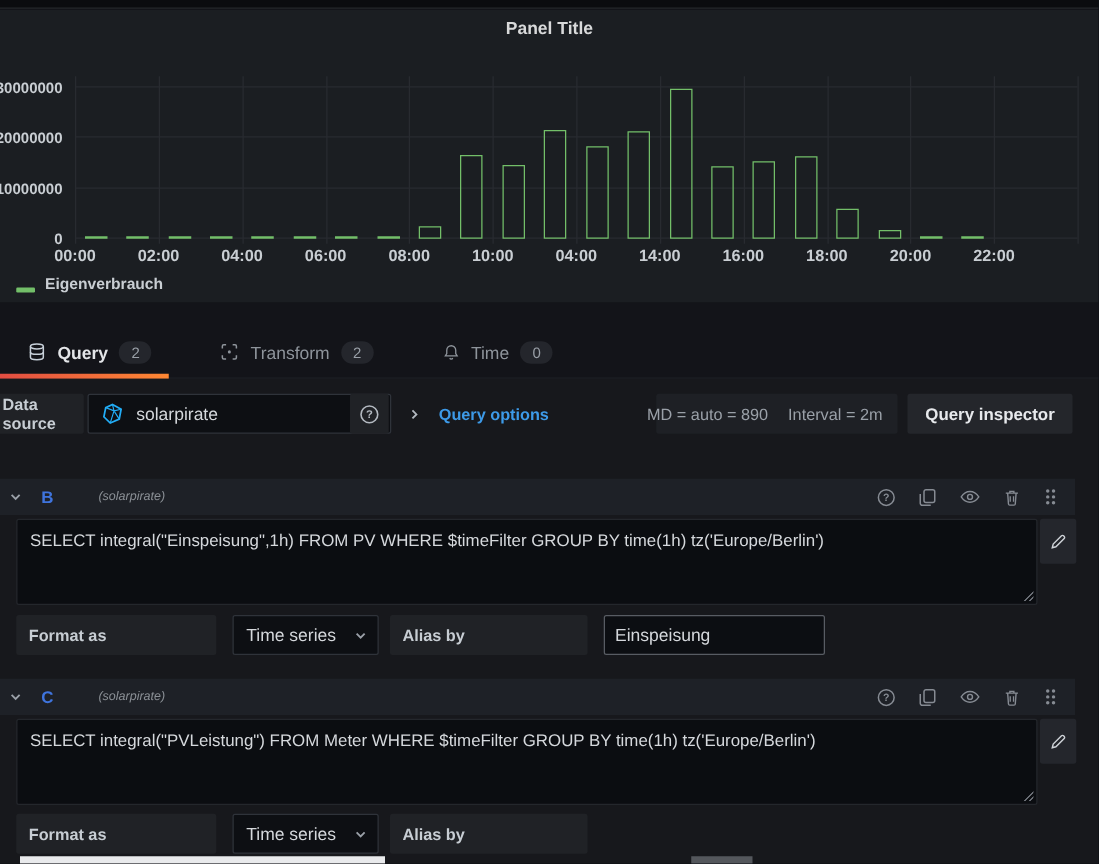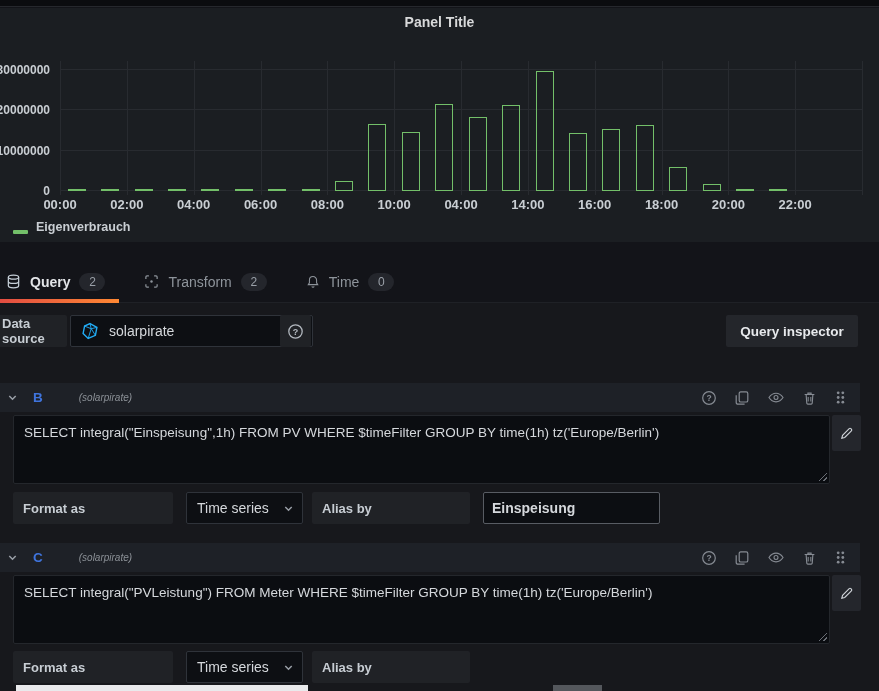--- a/index.html
+++ b/index.html
@@ -29,21 +29,21 @@
   .x-lab { position:absolute; width:60px; text-align:center; font-size:13px;
     font-weight:700; color:#c9ced3; }
   .legend { position:absolute; left:13px; top:212px; display:flex; align-items:flex-end; gap:8px;font-weight:bold; }
   .legend-dash { width:15px; height:4px; border-radius:1px; background:#73bf69; }
   .legend-label { font-size:12.5px; color:#c9ced3; }
 
   
   .tab-bar { position:absolute; left:0; top:242px; width:879px; height:61px;
     background:#131419; border-bottom:1px solid #1f2126; display:flex; align-items:flex-end; }
   .tab { position:relative; display:inline-flex; align-items:center; gap:9px;
-    height:41px; padding:0 14px 0 6px; cursor:pointer; }
+    height:41px; padding:0 14px 0 22px; cursor:pointer; }
   .tab .t-label { font-size:14px; color:#8e949b; }
   .tab.active .t-label { color:#e3e5e8; font-weight:700; }
   .tab .t-icon { color:#8e949b; display:inline-flex; }
   .tab.active .t-icon { color:#c7d0d9; }
   .badge { background:#24262c; color:#9aa0a8; font-size:12px; border-radius:10px;
     padding:2px 9px; min-width:26px; text-align:center; }
   .tab-underline { position:absolute; left:0; right:0; bottom:-1px; height:4px;
     background:linear-gradient(90deg,#e24d42,#ff8833); display:none; }
   .tab.active .tab-underline { display:block; }
   .tab + .tab { margin-left:19px; }
@@ -91,21 +91,21 @@
     background:repeating-linear-gradient(-45deg, transparent, transparent 2px, #6a6e75 2px, #6a6e75 3px);
     clip-path:polygon(100% 0, 100% 100%, 0 100%); cursor:nwse-resize; }
   .pencil-btn { position:absolute; left:832px; width:29px; height:36px; background:#24262c;
     border-radius:2px; display:flex; align-items:center; justify-content:center; color:#cfd3d8; cursor:pointer; }
   .fmt-label { left:13px; width:160px; }
   .fmt-select { left:186px; width:117px; padding:0 8px 0 10px; }
   .fmt-select .chev { margin-left:auto; }
   .alias-label { left:312px; width:158px; }
   .alias-input { position:absolute; left:483px; width:177px; height:32px; background:#0c0e12;
     border:1px solid #585c63; border-radius:2px; color:#d5d8dc; font-size:14px;
-    font-family:"Liberation Sans",sans-serif; padding:0 8px; outline:none;font-weight:bold; }
+    font-family:"Liberation Sans",sans-serif; padding:0 8px; outline:none; }
 
   .bottom-thumb { position:absolute; left:16px; top:382px; width:292px; height:6px; background:#e9eaec; }
   .bottom-frag { position:absolute; left:553px; top:382px; width:49px; height:6px; background:#54575c; }
 
   svg { display:block; }
 </style>
 </head>
 <body>
 
 <div id="app">
@@ -236,20 +236,32 @@
       </span>
     </div>
     <div class="icon-btn ds-help">
       <span>
         <svg width="17" height="17" viewBox="0 0 16 16">
             <circle cx="8" cy="8" r="6.3" fill="none" stroke="currentColor" stroke-width="1.2"></circle>
             <text x="8" y="11" text-anchor="middle" font-size="8.5" fill="currentColor" font-family="Liberation Sans,sans-serif" font-weight="bold">?</text>
           </svg>
       </span>
     </div>
+    <div class="qo-row">
+      <span class="qo-chev">
+        <svg width="11" height="11" viewBox="0 0 12 12">
+            <path d="M4.3 2.5L7.8 6l-3.5 3.5" fill="none" stroke="currentColor" stroke-width="1.6"></path>
+          </svg>
+      </span>
+      <span class="qo-label">Query options</span>
+      <div class="qo-stats">
+        <span class="qo-stat">MD = auto = 890</span>
+        <span class="qo-stat">Interval = 2m</span>
+      </div>
+    </div>
     <button class="inspector-btn">Query inspector</button>
 
     <div class="q-header" style="top:80px">
       <span class="q-caret">
         <svg width="11" height="11" viewBox="0 0 12 12">
             <path d="M2.5 4.3L6 7.8l3.5-3.5" fill="none" stroke="currentColor" stroke-width="1.6"></path>
           </svg>
       </span>
       <span class="q-ref">B</span>
       <span class="q-src">(solarpirate)</span>

